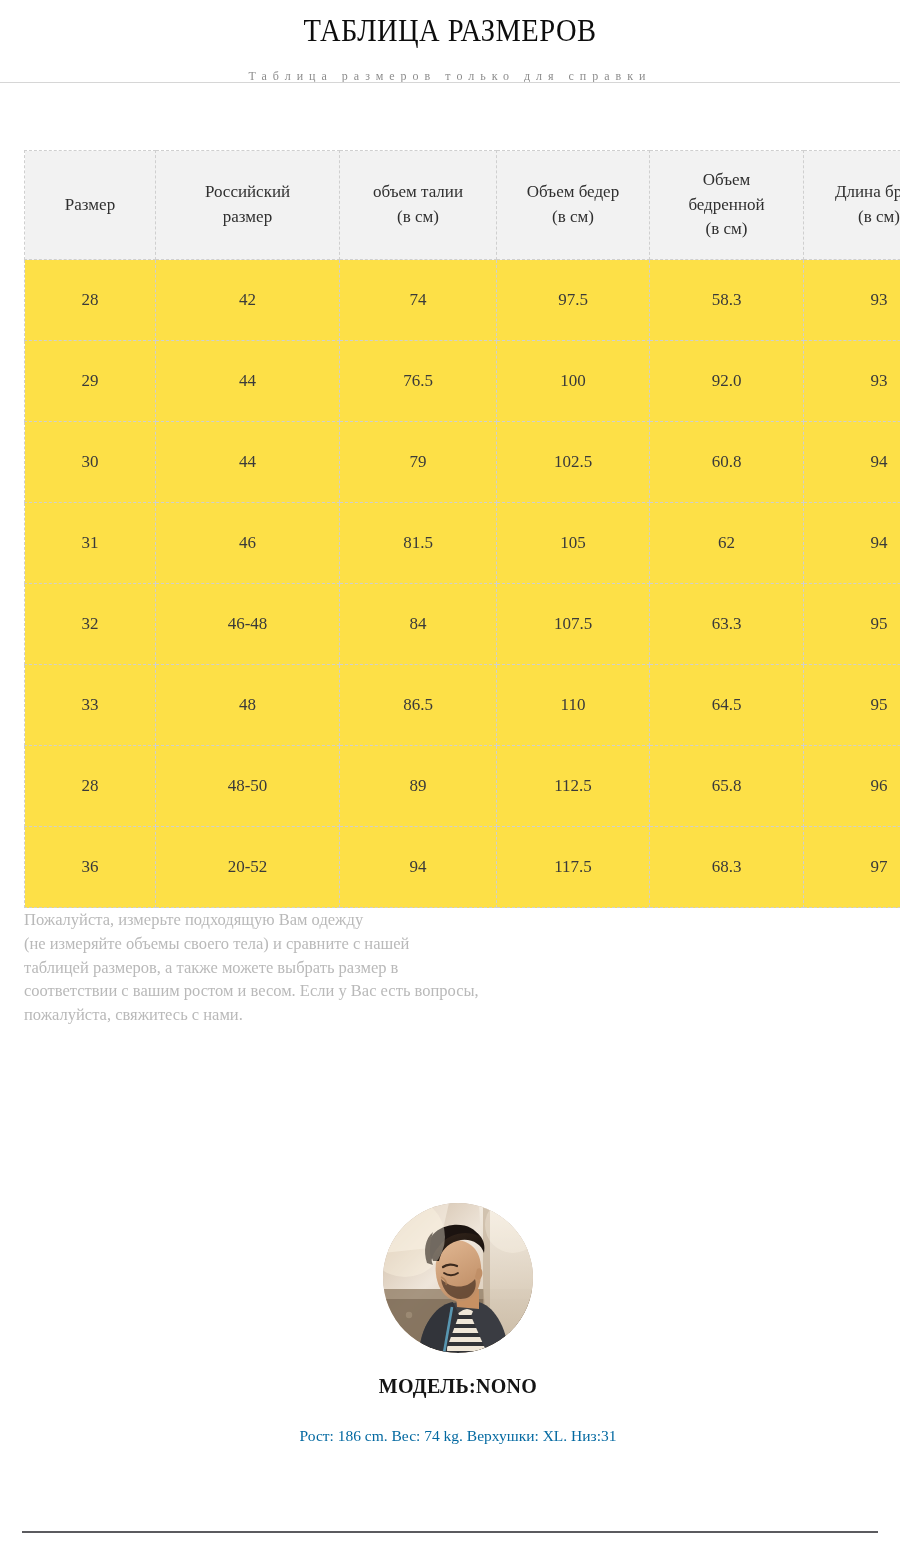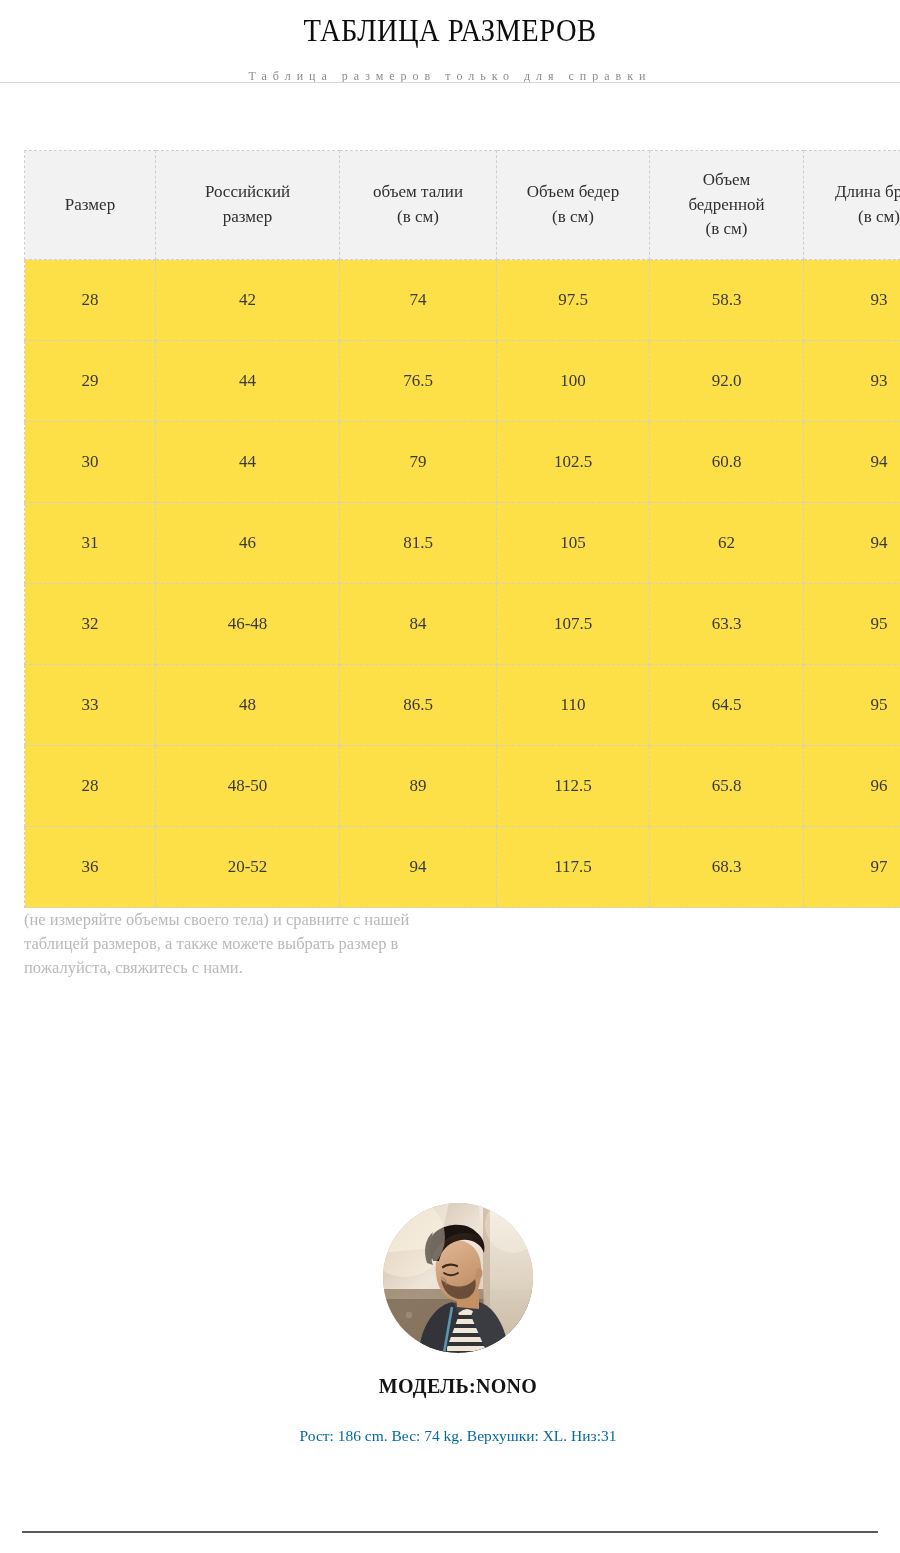--- a/index.html
+++ b/index.html
@@ -252,22 +252,24 @@
         <td>94</td>
         <td>117.5</td>
         <td>68.3</td>
         <td>97</td>
       </tr>
     </tbody>
   </table>
 </div>
 
 <div class="note">
+  <span class="note-line">Пожалуйста, измерьте подходящую Вам одежду</span>
   <span class="note-line">(не измеряйте объемы своего тела) и сравните с нашей</span>
   <span class="note-line">таблицей размеров, а также можете выбрать размер в</span>
+  <span class="note-line">соответствии с вашим ростом и весом. Если у Вас есть вопросы,</span>
   <span class="note-line">пожалуйста, свяжитесь с нами.</span>
 </div>
 
 <div class="model-block">
   <div class="avatar">
     <svg width="150" height="150" viewBox="0 0 150 150">
       <defs>
         <clipPath id="circleClip">
             <circle cx="75" cy="75" r="75"></circle>
           </clipPath>

